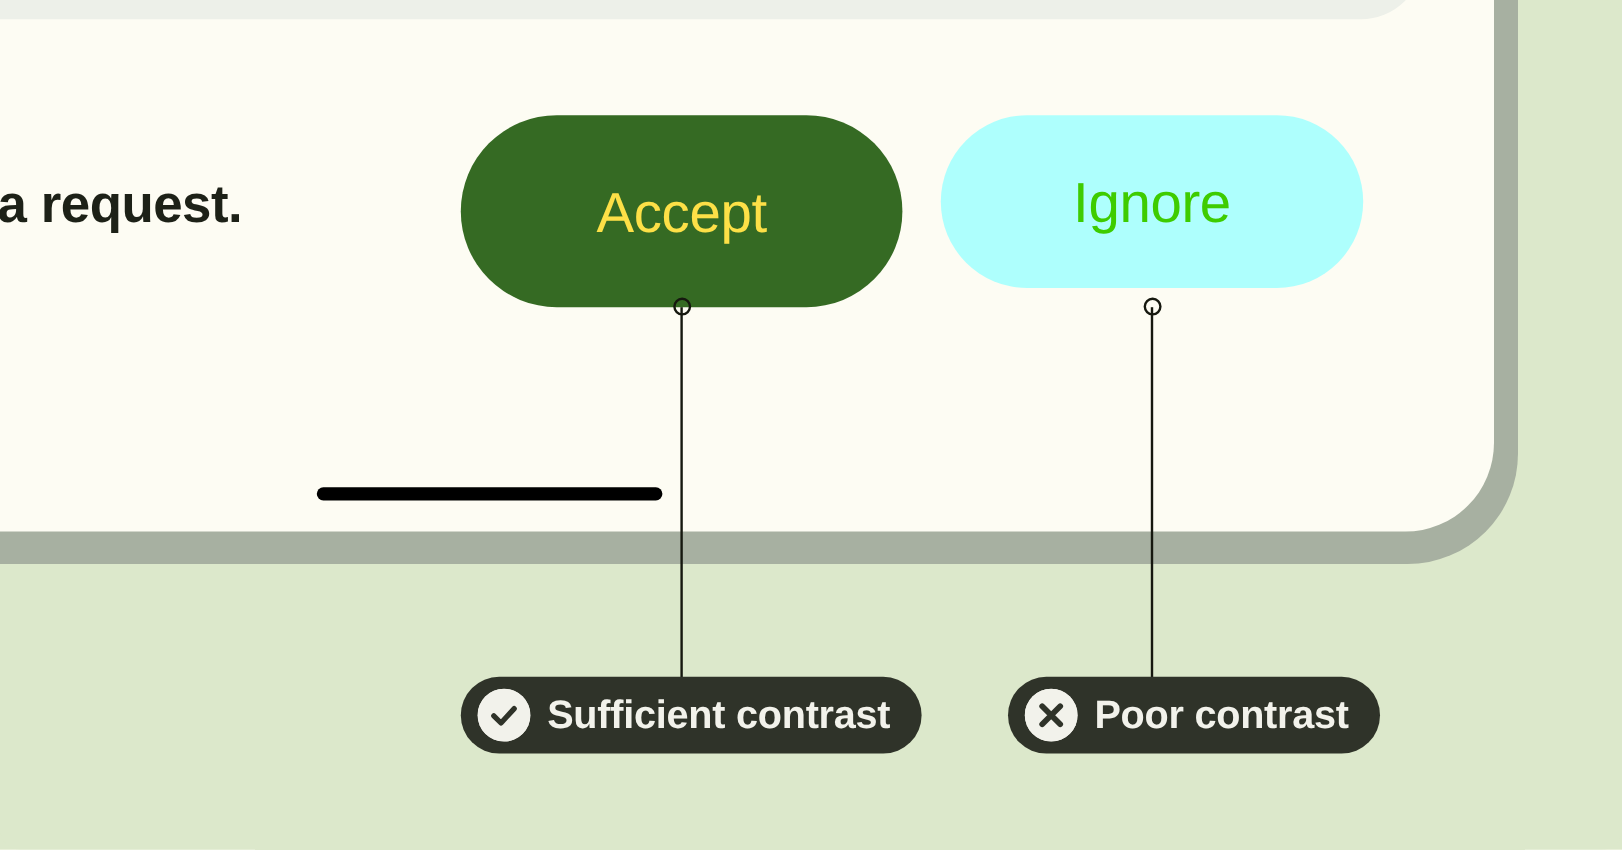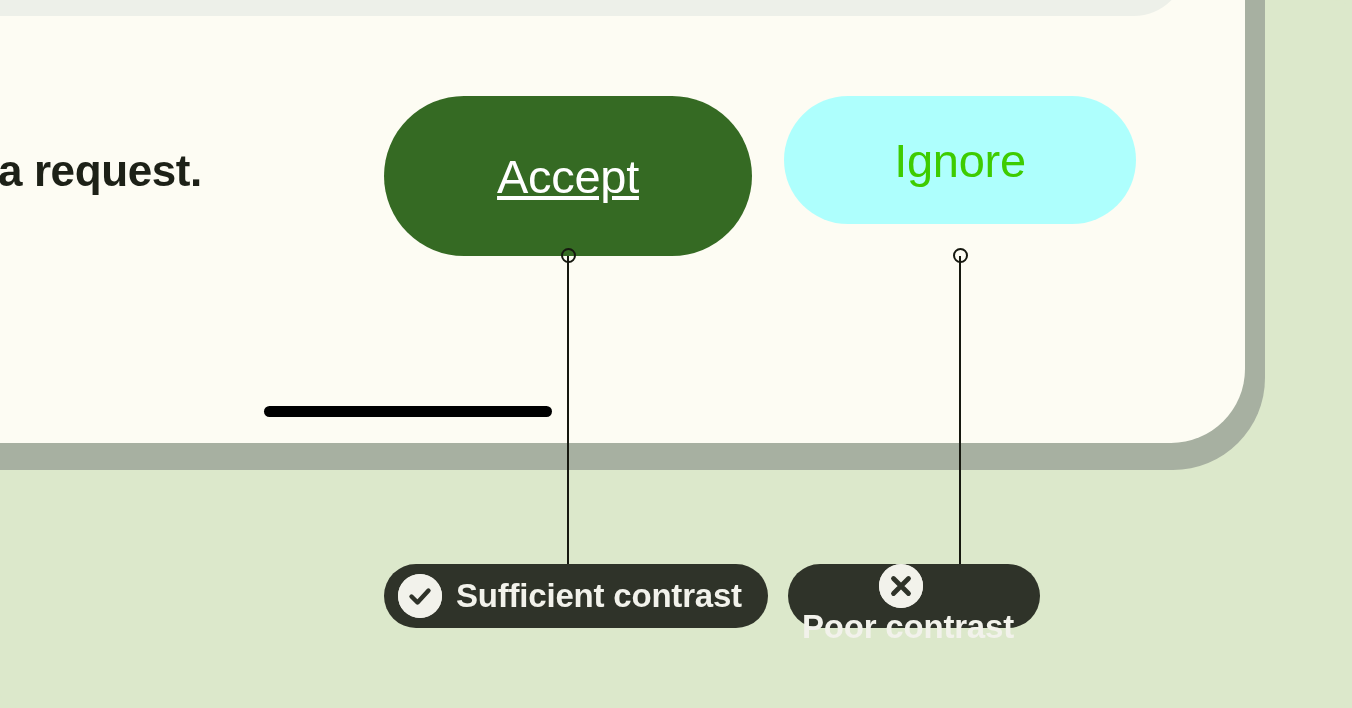--- a/index.html
+++ b/index.html
@@ -84,28 +84,27 @@
     cursor: pointer;
     box-sizing: border-box;
   }
   .btn-accept {
     left: 384px;
     top: 96px;
     width: 368px;
     height: 160px;
     border-radius: 80px;
     background: #356a23;
-    color: #ffffff;
-    text-decoration: underline;
+    color: #fde047;
   }
   .btn-ignore {
     left: 784px;
     top: 96px;
     width: 352px;
-    height: 128px;
+    height: 144px;
     border-radius: 80px;
     background: #aefffd;
     color: #3ecc00;
   }
 
   
   .home-indicator {
     position: absolute;
     left: 264px;
     top: 406px;
@@ -140,21 +139,21 @@
     position: absolute;
     display: flex;
     align-items: center;
     height: 64px;
     padding: 0 26px 0 14px;
     background: #2f3329;
     border-radius: 34px;
     box-sizing: border-box;
   }
   .pill.a { left: 384px; top: 564px; }
-  .pill.b { left: 788px; top: 564px; flex-direction: column; }
+  .pill.b { left: 840px; top: 564px; }
 
   .pill-icon {
     width: 44px;
     height: 44px;
     border-radius: 50%;
     background: #f2f2eb;
     display: flex;
     align-items: center;
     justify-content: center;
     flex: 0 0 auto;

